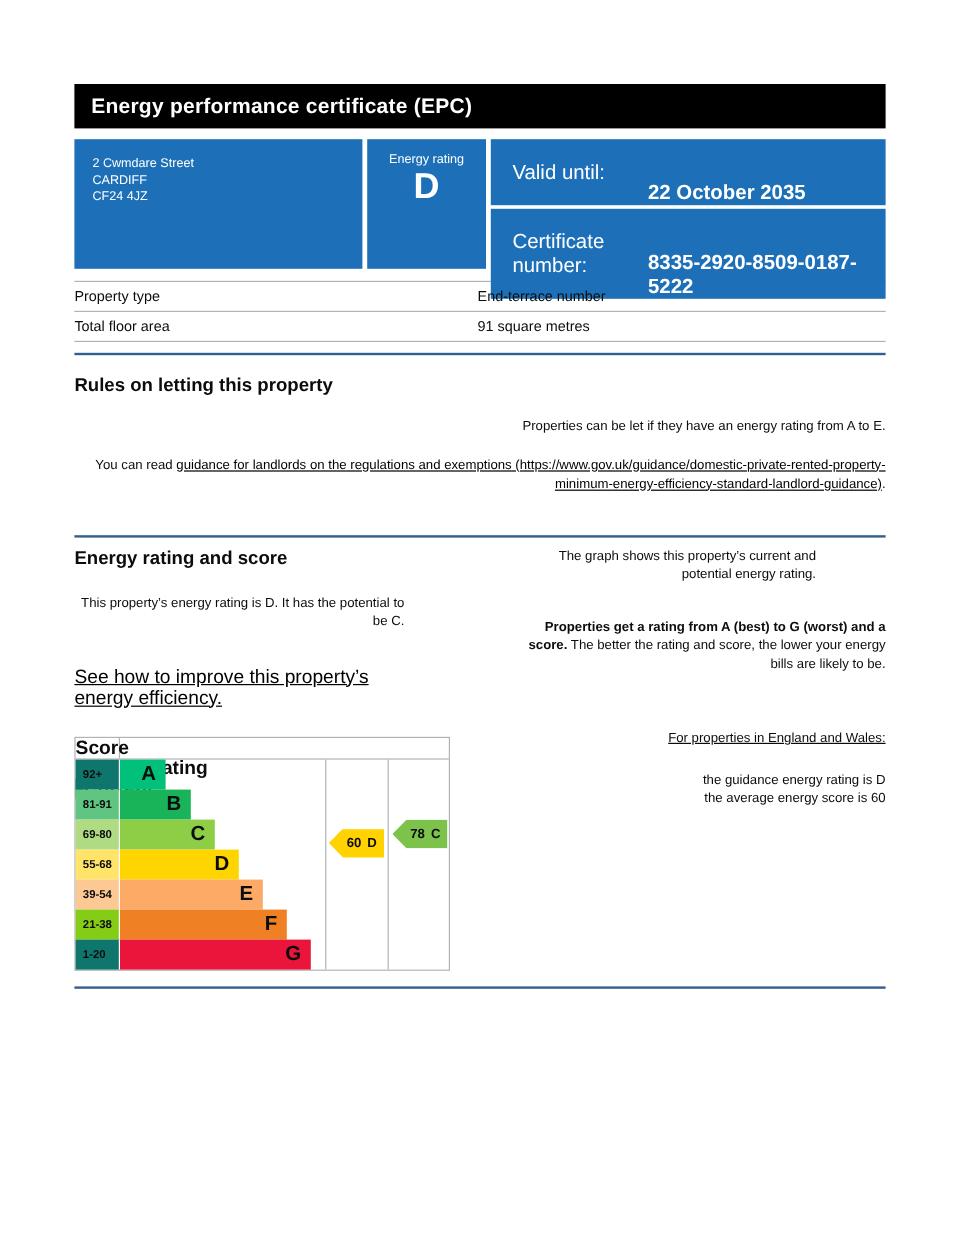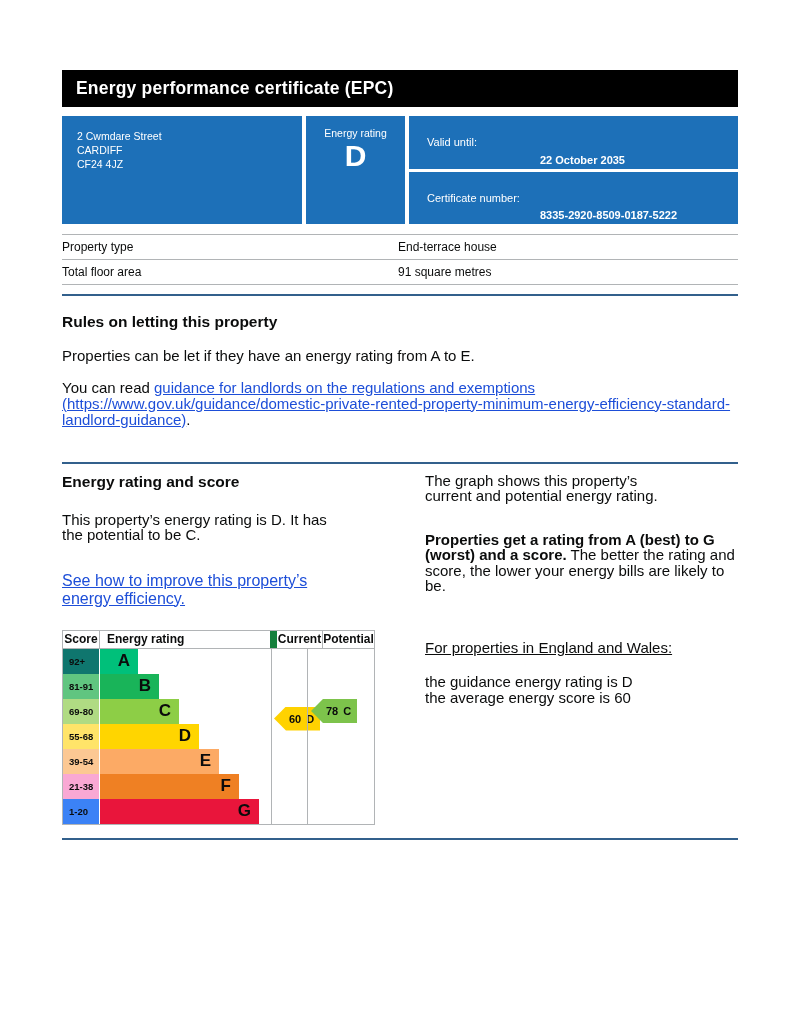--- a/index.html
+++ b/index.html
@@ -25,78 +25,78 @@
   .summary-row { display: flex; gap: 4px; height: 108px; }
   .blue-box { background: #1d70b8; color: #ffffff; }
   .address-box { width: 240px; padding: 13px 15px; font-size: 10.5px; line-height: 14px; }
   .rating-box {
     width: 99px; display: flex; flex-direction: column; align-items: center;
     padding-top: 11px;
   }
   .rating-box .rating-label { font-size: 10.5px; }
   .rating-box .rating-value { font-size: 30px; font-weight: bold; line-height: 34px; }
   .info-col { flex: 1; display: flex; flex-direction: column; gap: 3px; }
-  .info-row { flex: 1; display: flex; align-items: center; padding-left: 18px; font-size: 11px; }
+  .info-row { flex: 1; display: flex; align-items: center; padding-left: 18px; font-size: 17px; }
   .info-row .info-label { flex: 0 0 113px; }
   .info-row .info-value { font-weight: bold; margin-top: 35px; }
 
   
   .details-table { margin-top: 10px; border-bottom: 1px solid #b1b4b6; }
   .details-row {
     display: flex; align-items: center; height: 25px;
     border-top: 1px solid #b1b4b6; font-size: 12px;
   }
   .details-row .d-label { flex: 0 0 336px; }
 
   
   .hr-blue { border: none; border-top: 2px solid #32608c; }
   .hr-1 { margin-top: 9px; }
   .hr-2 { margin-top: 34px; }
   .hr-3 { margin-top: 13px; }
 
   h2 { font-size: 15.5px; font-weight: bold; }
-  p, .p { font-size: 15px; line-height: 15.5px; }
-  a { color: #1d4ed8; text-decoration: underline; }
+  p, .p { font-size: 11px; line-height: 15.5px; text-align: right; }
+  a { color: #000000; text-decoration: underline; }
 
   .rules-heading { margin-top: 17px; }
   .rules-p1 { margin-top: 17px; }
   .rules-p2 { margin-top: 16px; line-height: 16px; }
 
   
   .two-col { display: flex; margin-top: 9px; }
   .col-left { width: 330px; }
   .col-right { width: 313px; margin-left: 33px; }
   .rating-intro { margin-top: 21px; max-width: 275px; }
   .improve-link { display: inline-block; margin-top: 29px; max-width: 260px; }
   .graph-desc { max-width: 255px; }
   .rating-expl { margin-top: 28px; }
   .region-p { margin-top: 46px; text-decoration: underline; }
   .averages { margin-top: 19px; }
 
   
   .epc-chart { margin-top: 22px; width: 313px; border: 1px solid #b1b4b6; }
-  .chart-header { display: flex; height: 18px; border-bottom: 1px solid #b1b4b6; font-size: 12px; font-weight: bold; }
+  .chart-header { display: flex; height: 18px; border-bottom: 1px solid #b1b4b6; font-size: 16px; font-weight: bold; flex-direction: column; }
   .ch-score { width: 37px; text-align: center; line-height: 17px; border-right: 1px solid #b1b4b6; }
   .ch-rating { width: 170px; padding-left: 7px; line-height: 17px; }
   .ch-current { width: 52px; text-align: center; line-height: 17px; border-left: 7px solid #15803d; }
   .ch-potential { width: 52px; text-align: center; line-height: 17px; border-left: 1px solid #b1b4b6; }
   .chart-body { position: relative; height: 175px; }
   .band-row { display: flex; height: 25px; }
   .score-cell {
     width: 37px; font-size: 9.5px; font-weight: bold;
     display: flex; align-items: center; padding-left: 6px;
     border-right: 1px solid #ffffff;
   }
   .band-bar {
     display: flex; align-items: center; justify-content: flex-end;
     padding-right: 8px; font-size: 17px; font-weight: bold; color: #0b0c0c;
   }
   .arrow-col { position: absolute; top: 0; height: 175px; border-left: 1px solid #b1b4b6; }
   .col-current-lane { left: 208px; width: 52px; }
-  .col-potential-lane { left: 244px; width: 53px; }
+  .col-potential-lane { left: 260px; width: 53px; }
   .epc-arrow {
     position: absolute; right: 3px; width: 46px; height: 24px;
     clip-path: polygon(0% 50%, 26% 0%, 100% 0%, 100% 100%, 26% 100%);
     display: flex; align-items: center; justify-content: center;
     gap: 5px; padding-left: 9px;
     font-size: 11px; font-weight: bold; color: #0b0c0c;
   }
 </style>
 </head>
 <body>
@@ -125,21 +125,21 @@
       <div class="blue-box info-row">
         <span class="info-label">Certificate number:</span>
         <span class="info-value">8335-2920-8509-0187-5222</span>
       </div>
     </div>
   </div>
 
   <div class="details-table">
     <div class="details-row">
       <span class="d-label">Property type</span>
-      <span class="d-value">End-terrace house</span>
+      <span class="d-value">End-terrace number</span>
     </div>
     <div class="details-row">
       <span class="d-label">Total floor area</span>
       <span class="d-value">91 square metres</span>
     </div>
   </div>
 
   <hr class="hr-blue hr-1">
 
   <h2 class="rules-heading">Rules on letting this property</h2>
@@ -177,25 +177,25 @@
           </div>
           <div class="band-row">
             <span class="score-cell" style="background: rgb(255, 228, 105);">55-68</span>
             <span class="band-bar" style="width: 99px; background: rgb(255, 213, 0);">D</span>
           </div>
           <div class="band-row">
             <span class="score-cell" style="background: rgb(252, 200, 147);">39-54</span>
             <span class="band-bar" style="width: 119px; background: rgb(252, 170, 101);">E</span>
           </div>
           <div class="band-row">
-            <span class="score-cell" style="background: #f9a8d4;">21-38</span>
+            <span class="score-cell" style="background: #84cc16;">21-38</span>
             <span class="band-bar" style="width: 139px; background: rgb(239, 128, 35);">F</span>
           </div>
           <div class="band-row">
-            <span class="score-cell" style="background: #3b82f6;">1-20</span>
+            <span class="score-cell" style="background: #0f766e;">1-20</span>
             <span class="band-bar" style="width: 159px; background: rgb(233, 21, 59);">G</span>
           </div>
           <div class="arrow-col col-current-lane">
             <div class="epc-arrow" style="background: rgb(255, 210, 0); top: 58px;">
               <span>60</span>
               <span>D</span>
             </div>
           </div>
           <div class="arrow-col col-potential-lane">
             <div class="epc-arrow" style="background: rgb(125, 195, 75); top: 50.5px;">

